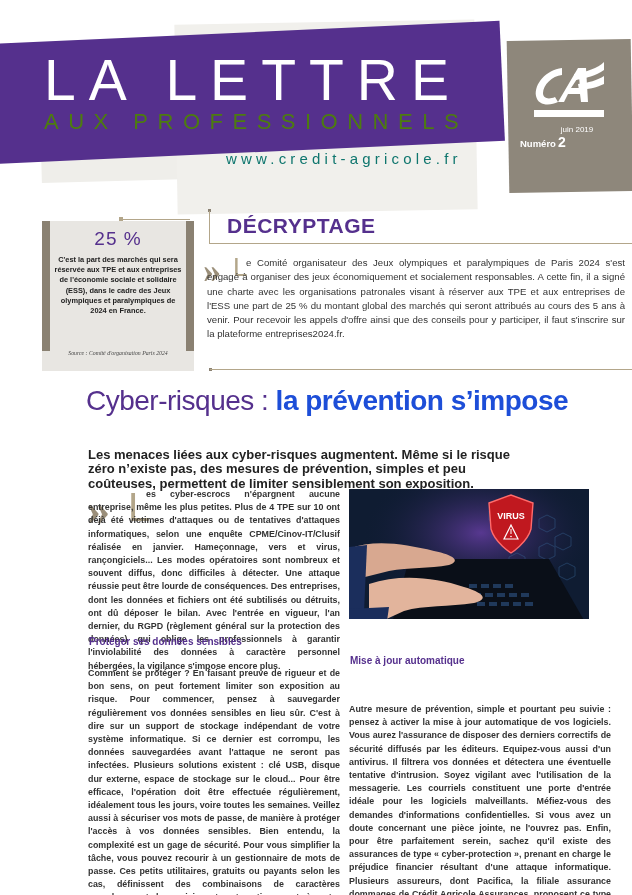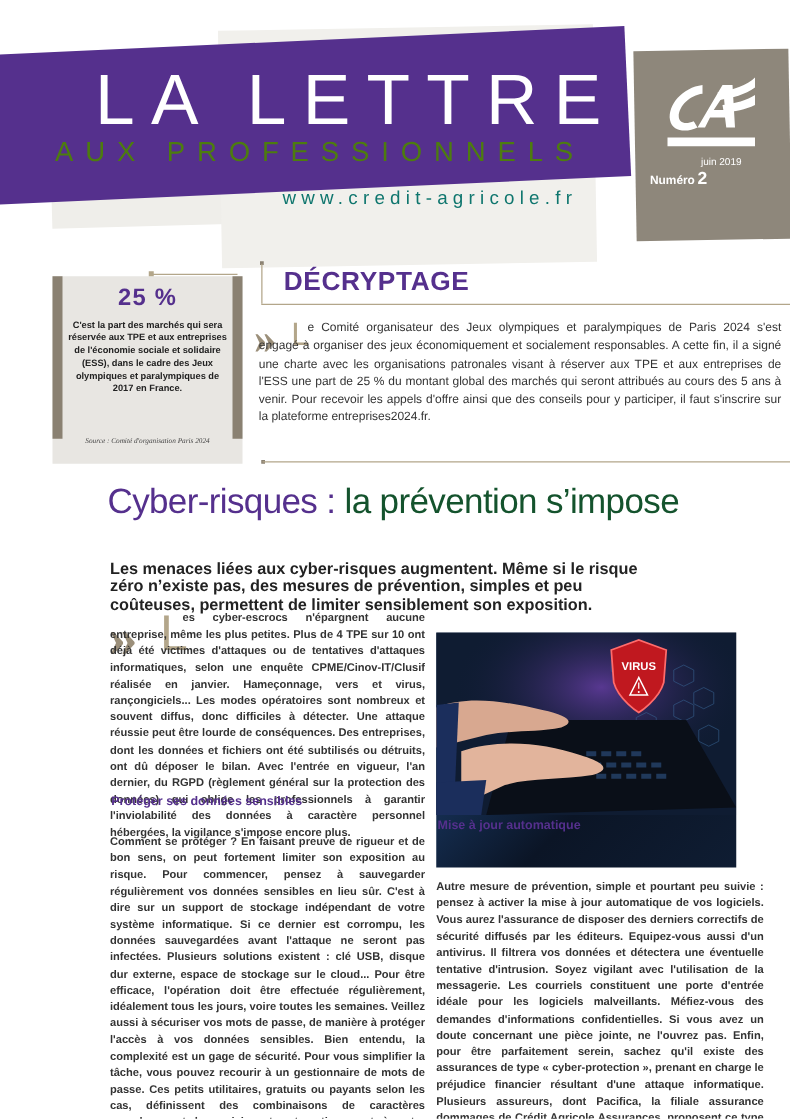--- a/index.html
+++ b/index.html
@@ -3,66 +3,66 @@
   <meta charset="utf-8">
   <style>
     * { box-sizing: border-box; margin: 0; padding: 0; }
     html, body { width: 632px; height: 895px; background: #ffffff; overflow: hidden; }
     body { position: relative; font-family: "Liberation Sans", sans-serif; color: #222; }
 
     
     .mast-shadow1 { position: absolute; left: 40px; top: 38px; width: 380px; height: 140px; background: #efeeea; transform: rotate(-1.5deg); }
     .mast-shadow2 { position: absolute; left: 176px; top: 22px; width: 300px; height: 190px; background: #f1f0ec; transform: rotate(-1deg); }
     .mast-band { position: absolute; left: -10px; top: 44px; width: 510px; height: 120px; background: #55308d; transform: rotate(-2.6deg); transform-origin: left top; }
-    .mast-title { position: absolute; left: 44px; top: 52px; color: #fff; font-family: "Liberation Sans", sans-serif; font-weight: 400; font-size: 57px; letter-spacing: 13px; line-height: 1; margin-left: 32px; }
+    .mast-title { position: absolute; left: 44px; top: 52px; color: #fff; font-family: "Liberation Sans", sans-serif; font-weight: 400; font-size: 57px; letter-spacing: 13px; line-height: 1; }
     .mast-sub { position: absolute; left: 44px; top: 111px; color: #4d7c0f; font-size: 22px; letter-spacing: 9.5px; line-height: 1; }
     .mast-url { position: absolute; left: 226px; top: 150px; color: #0f766e; font-size: 15px; letter-spacing: 4.2px; }
 
     .brand-box { position: absolute; left: 508px; top: 40px; width: 124px; height: 152px; background: #8e877b; transform: rotate(-1deg); }
     .brand-logo { position: absolute; left: 528px; top: 58px; width: 80px; height: 72px; }
     .brand-date { position: absolute; left: 548px; top: 125px; width: 58px; text-align: center; color: #fff; font-size: 8px; }
     .brand-num { position: absolute; left: 520px; top: 134px; width: 86px; text-align: left; color: #fff; font-size: 9.5px; font-weight: 700; }
     .brand-num b { font-size: 14px; font-weight: 900; margin-left: 2px; }
 
     
     .stat-wrap { position: absolute; left: 42px; top: 221px; width: 152px; height: 150px; background: #e8e6e2; }
     .stat-bar-l { position: absolute; left: 42px; top: 221px; width: 8px; height: 130px; background: #8a8172; }
     .stat-bar-r { position: absolute; left: 186px; top: 221px; width: 8px; height: 130px; background: #8a8172; }
     .stat-topline { position: absolute; left: 122px; top: 219px; width: 68px; height: 1px; background: #b3a68a; }
     .stat-dot { position: absolute; left: 119px; top: 217px; width: 4px; height: 4px; background: #b3a68a; }
-    .stat-value { position: absolute; left: 50px; top: 228px; width: 136px; text-align: center; color: #55308d; font-size: 19px; font-weight: 700; letter-spacing: 1px; }
+    .stat-value { position: absolute; left: 50px; top: 228px; width: 136px; text-align: center; color: #55308d; font-size: 19px; font-weight: 400; letter-spacing: 1px; }
     .stat-text { position: absolute; left: 52px; top: 255px; width: 132px; text-align: center; font-size: 7.4px; font-weight: 700; line-height: 10.2px; color: #222; }
     .stat-source { position: absolute; left: 52px; top: 350px; width: 132px; text-align: center; font-size: 5.8px; font-style: italic; color: #444; line-height: 7px; font-family: "Liberation Serif", serif; }
 
     
     .dec-vline { position: absolute; left: 209px; top: 211px; width: 1px; height: 32px; background: #b3a68a; }
     .dec-vdot { position: absolute; left: 208px; top: 209px; width: 3px; height: 3px; background: #8a8172; }
     .dec-hline { position: absolute; left: 209px; top: 243px; width: 423px; height: 1px; background: #b3a68a; }
     .dec-title { position: absolute; left: 227px; top: 214px; color: #55308d; font-size: 21px; font-weight: 900; letter-spacing: 0.5px; }
     .dec-quote { position: absolute; left: 203px; top: 256px; color: #9b8f7a; font-size: 36px; font-weight: 900; line-height: 0.8; letter-spacing: -4px; font-family: "Liberation Serif", serif; }
     .dec-dropcap { position: absolute; left: 233px; top: 254px; color: #b3a68a; font-size: 26px; line-height: 1; font-family: "Liberation Sans", sans-serif; }
     .dec-text { position: absolute; left: 207px; top: 256px; width: 418px; font-family: "Liberation Sans Narrow", "Liberation Sans", sans-serif; font-size: 9.6px; line-height: 14.3px; color: #333; text-align: justify; }
     .dec-text .indent { display: inline-block; width: 39px; }
     .dec-link { color: #333; }
     .sep-line { position: absolute; left: 210px; top: 369px; width: 422px; height: 1px; background: #b3a68a; }
     .sep-dot { position: absolute; left: 209px; top: 368px; width: 3px; height: 3px; background: #8a8172; }
 
     
     .art-title { position: absolute; left: 86px; top: 387px; font-size: 28px; letter-spacing: -0.5px; color: #55308d; white-space: nowrap; line-height: 1; }
     .art-title .bold { font-weight: 400; }
-    .art-title .light { font-weight: 400; color: #14532d; }
+    .art-title .light { font-weight: 700; color: #1d4ed8; }
     .art-lead { position: absolute; left: 88px; top: 448px; width: 440px; font-size: 13px; line-height: 14.4px; color: #222; font-weight: bold; }
 
     .art-quote { position: absolute; left: 87px; top: 492px; color: #9b8f7a; font-size: 46px; font-weight: 900; line-height: 0.8; letter-spacing: -5px; font-family: "Liberation Serif", serif; }
     .art-dropcap { position: absolute; left: 128px; top: 487px; color: #b3a68a; font-size: 40px; line-height: 1; }
     .col { position: absolute; font-size: 8.9px; line-height: 13.2px; color: #333; text-align: justify; font-weight: bold; }
     .col-intro { left: 88px; top: 488px; width: 252px; }
     .col-intro .indent { display: inline-block; width: 58px; }
 
-    .art-image { position: absolute; left: 349px; top: 506px; width: 240px; height: 188px; overflow: hidden;
+    .art-image { position: absolute; left: 349px; top: 489px; width: 240px; height: 130px; overflow: hidden;
       background: linear-gradient(135deg, #10203a 0%, #142c4e 35%, #0b1526 60%, #0f1d33 100%); }
 
     .sub-head { position: absolute; font-size: 10px; font-weight: 700; color: #55308d; }
     .sh-1 { left: 89px; top: 636px; text-align: right; }
     .sh-2 { left: 350px; top: 655px; }
     .col-left { left: 88px; top: 667px; width: 252px; }
     .col-right { left: 349px; top: 667px; width: 262px; margin-top: 36px; }
     .end-mark { display: inline-block; width: 6px; height: 6px; background: #55308d; margin-left: 3px; vertical-align: middle; }
   </style>
 </head>
@@ -85,21 +85,21 @@
 </svg>
 <div class="brand-date">juin 2019</div>
 <div class="brand-num"><span>Numéro</span><b>2</b></div>
 
 <div class="stat-wrap"></div>
 <div class="stat-bar-l"></div>
 <div class="stat-bar-r"></div>
 <div class="stat-topline"></div>
 <div class="stat-dot"></div>
 <div class="stat-value">25 %</div>
-<div class="stat-text">C'est la part des marchés qui sera réservée aux TPE et aux entreprises de l'économie sociale et solidaire (ESS), dans le cadre des Jeux olympiques et paralympiques de 2017 en France.</div>
+<div class="stat-text">C'est la part des marchés qui sera réservée aux TPE et aux entreprises de l'économie sociale et solidaire (ESS), dans le cadre des Jeux olympiques et paralympiques de 2024 en France.</div>
 <div class="stat-source">Source : Comité d'organisation Paris 2024</div>
 
 <div class="dec-vdot"></div>
 <div class="dec-vline"></div>
 <div class="dec-hline"></div>
 <div class="dec-title">DÉCRYPTAGE</div>
 <div class="dec-quote">»</div>
 <div class="dec-dropcap">L</div>
 <div class="dec-text"><span class="indent"></span><span>e Comité organisateur des Jeux olympiques et paralympiques de Paris 2024 s'est engagé à organiser des jeux économiquement et socialement responsables. A cette fin, il a signé une charte avec les organisations patronales visant à réserver aux TPE et aux entreprises de l'ESS une part de 25 % du montant global des marchés qui seront attribués au cours des 5 ans à venir. Pour recevoir les appels d'offre ainsi que des conseils pour y participer, il faut s'inscrire sur la plateforme</span> <a class="dec-link">entreprises2024.fr.</a></div>
 <div class="sep-dot"></div>

